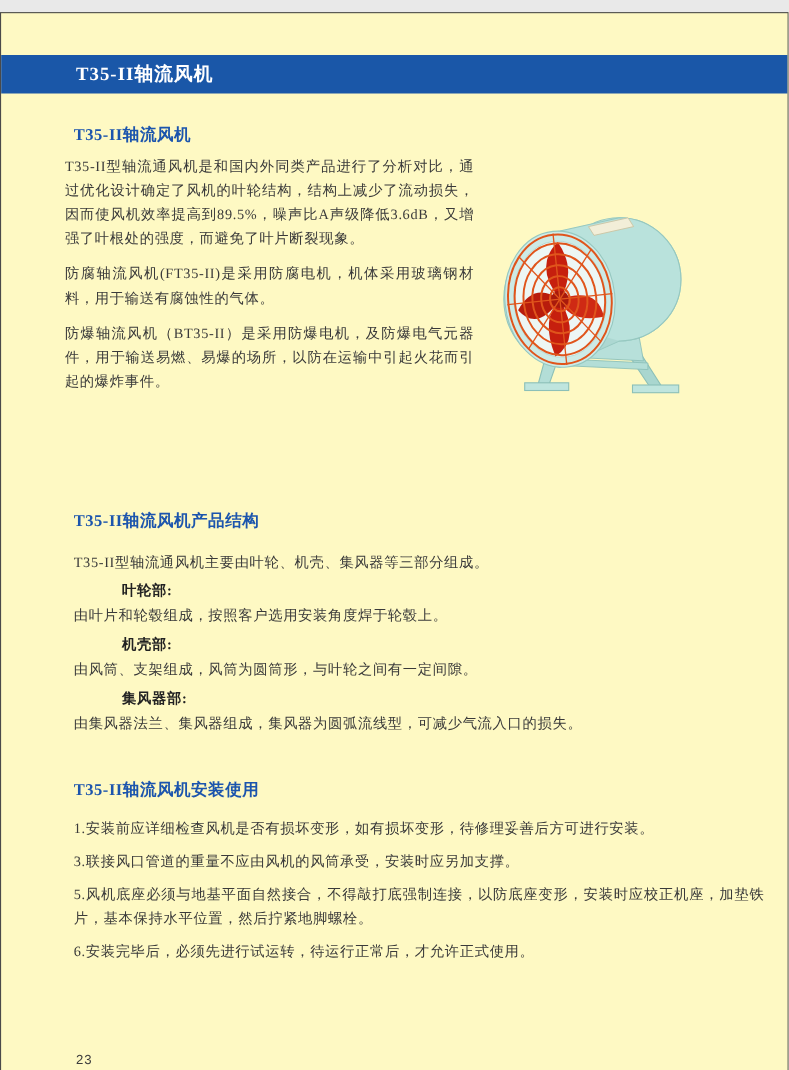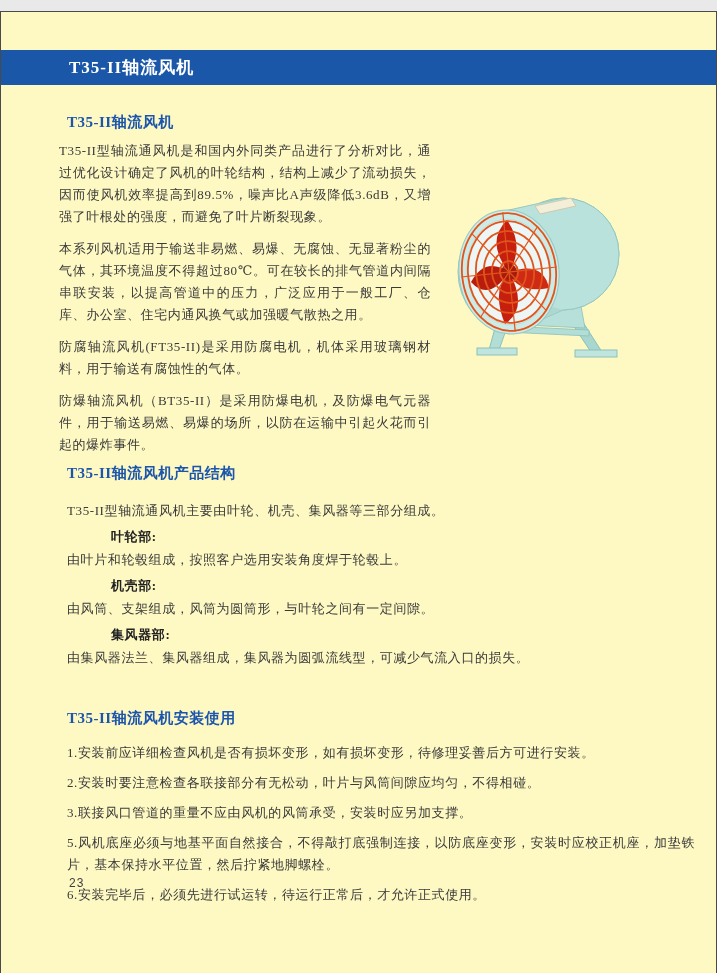--- a/index.html
+++ b/index.html
@@ -36,39 +36,38 @@
   .part-label{
     font-size:13px;line-height:22px;color:#222222;font-weight:bold;
     letter-spacing:0.6px;margin:4px 0 1px 0;padding-left:44px;
   }
   .part-desc{margin:0 0 1px 0;}
   .sec2 .intro{margin:0 0 0 0;}
   .sec3{position:absolute;left:66px;top:697px;width:628px;}
   .sec3 .sec-title{margin-bottom:14px;}
   .install-item{margin:0 0 8px 0;}
   .page-number{
-    position:absolute;left:68px;top:864px;
+    position:absolute;left:68px;top:944px;
     font-family:"Liberation Sans","DejaVu Sans",sans-serif;
     font-size:12px;color:#3d3d3d;letter-spacing:1px;
   }
 </style>
 </head>
 <body>
 
 <div class="page">
 
   <div class="topbar">
     <span class="bar-title">T35-II轴流风机</span>
   </div>
 
   <h2 class="sec-title sec1-title">T35-II轴流风机</h2>
 
   <div class="sec1-paras">
     <p class="body-text">T35-II型轴流通风机是和国内外同类产品进行了分析对比，通过优化设计确定了风机的叶轮结构，结构上减少了流动损失，因而使风机效率提高到89.5%，噪声比A声级降低3.6dB，又增强了叶根处的强度，而避免了叶片断裂现象。</p>
-    <p class="body-text">本系列风机适用于输送非易燃、易爆、无腐蚀、无显著粉尘的气体，其环境温度不得超过80℃。可在较长的排气管道内间隔串联安装，以提高管道中的压力，广泛应用于一般工厂、仓库、办公室、住宅内通风换气或加强暖气散热之用。</p>
     <p class="body-text">防腐轴流风机(FT35-II)是采用防腐电机，机体采用玻璃钢材料，用于输送有腐蚀性的气体。</p>
     <p class="body-text">防爆轴流风机（BT35-II）是采用防爆电机，及防爆电气元器件，用于输送易燃、易爆的场所，以防在运输中引起火花而引起的爆炸事件。</p>
   </div>
 
   <div class="fan-figure">
     <svg width="172" height="184" viewBox="0 0 172 184">
 
       <g>
         <polygon points="52,128 40,172 50,172 64,132" fill="#b3ded7" stroke="#8cc0b8" stroke-width="1"></polygon>
         <rect x="28" y="170" width="40" height="7" fill="#bfe5de" stroke="#8cc0b8" stroke-width="1"></rect>
@@ -121,21 +120,20 @@
     <p class="body-text part-desc">由叶片和轮毂组成，按照客户选用安装角度焊于轮毂上。</p>
     <div class="part-label">机壳部:</div>
     <p class="body-text part-desc">由风筒、支架组成，风筒为圆筒形，与叶轮之间有一定间隙。</p>
     <div class="part-label">集风器部:</div>
     <p class="body-text part-desc">由集风器法兰、集风器组成，集风器为圆弧流线型，可减少气流入口的损失。</p>
   </div>
 
   <div class="sec3">
     <h2 class="sec-title">T35-II轴流风机安装使用</h2>
     <p class="body-text install-item">1.安装前应详细检查风机是否有损坏变形，如有损坏变形，待修理妥善后方可进行安装。</p>
-    <p class="body-text install-item">2.安装时要注意检查各联接部分有无松动，叶片与风筒间隙应均匀，不得相碰。</p>
     <p class="body-text install-item">3.联接风口管道的重量不应由风机的风筒承受，安装时应另加支撑。</p>
     <p class="body-text install-item">5.风机底座必须与地基平面自然接合，不得敲打底强制连接，以防底座变形，安装时应校正机座，加垫铁片，基本保持水平位置，然后拧紧地脚螺栓。</p>
     <p class="body-text install-item">6.安装完毕后，必须先进行试运转，待运行正常后，才允许正式使用。</p>
   </div>
 
   <div class="page-number">23</div>
 
 </div>
 
 </body></html>

